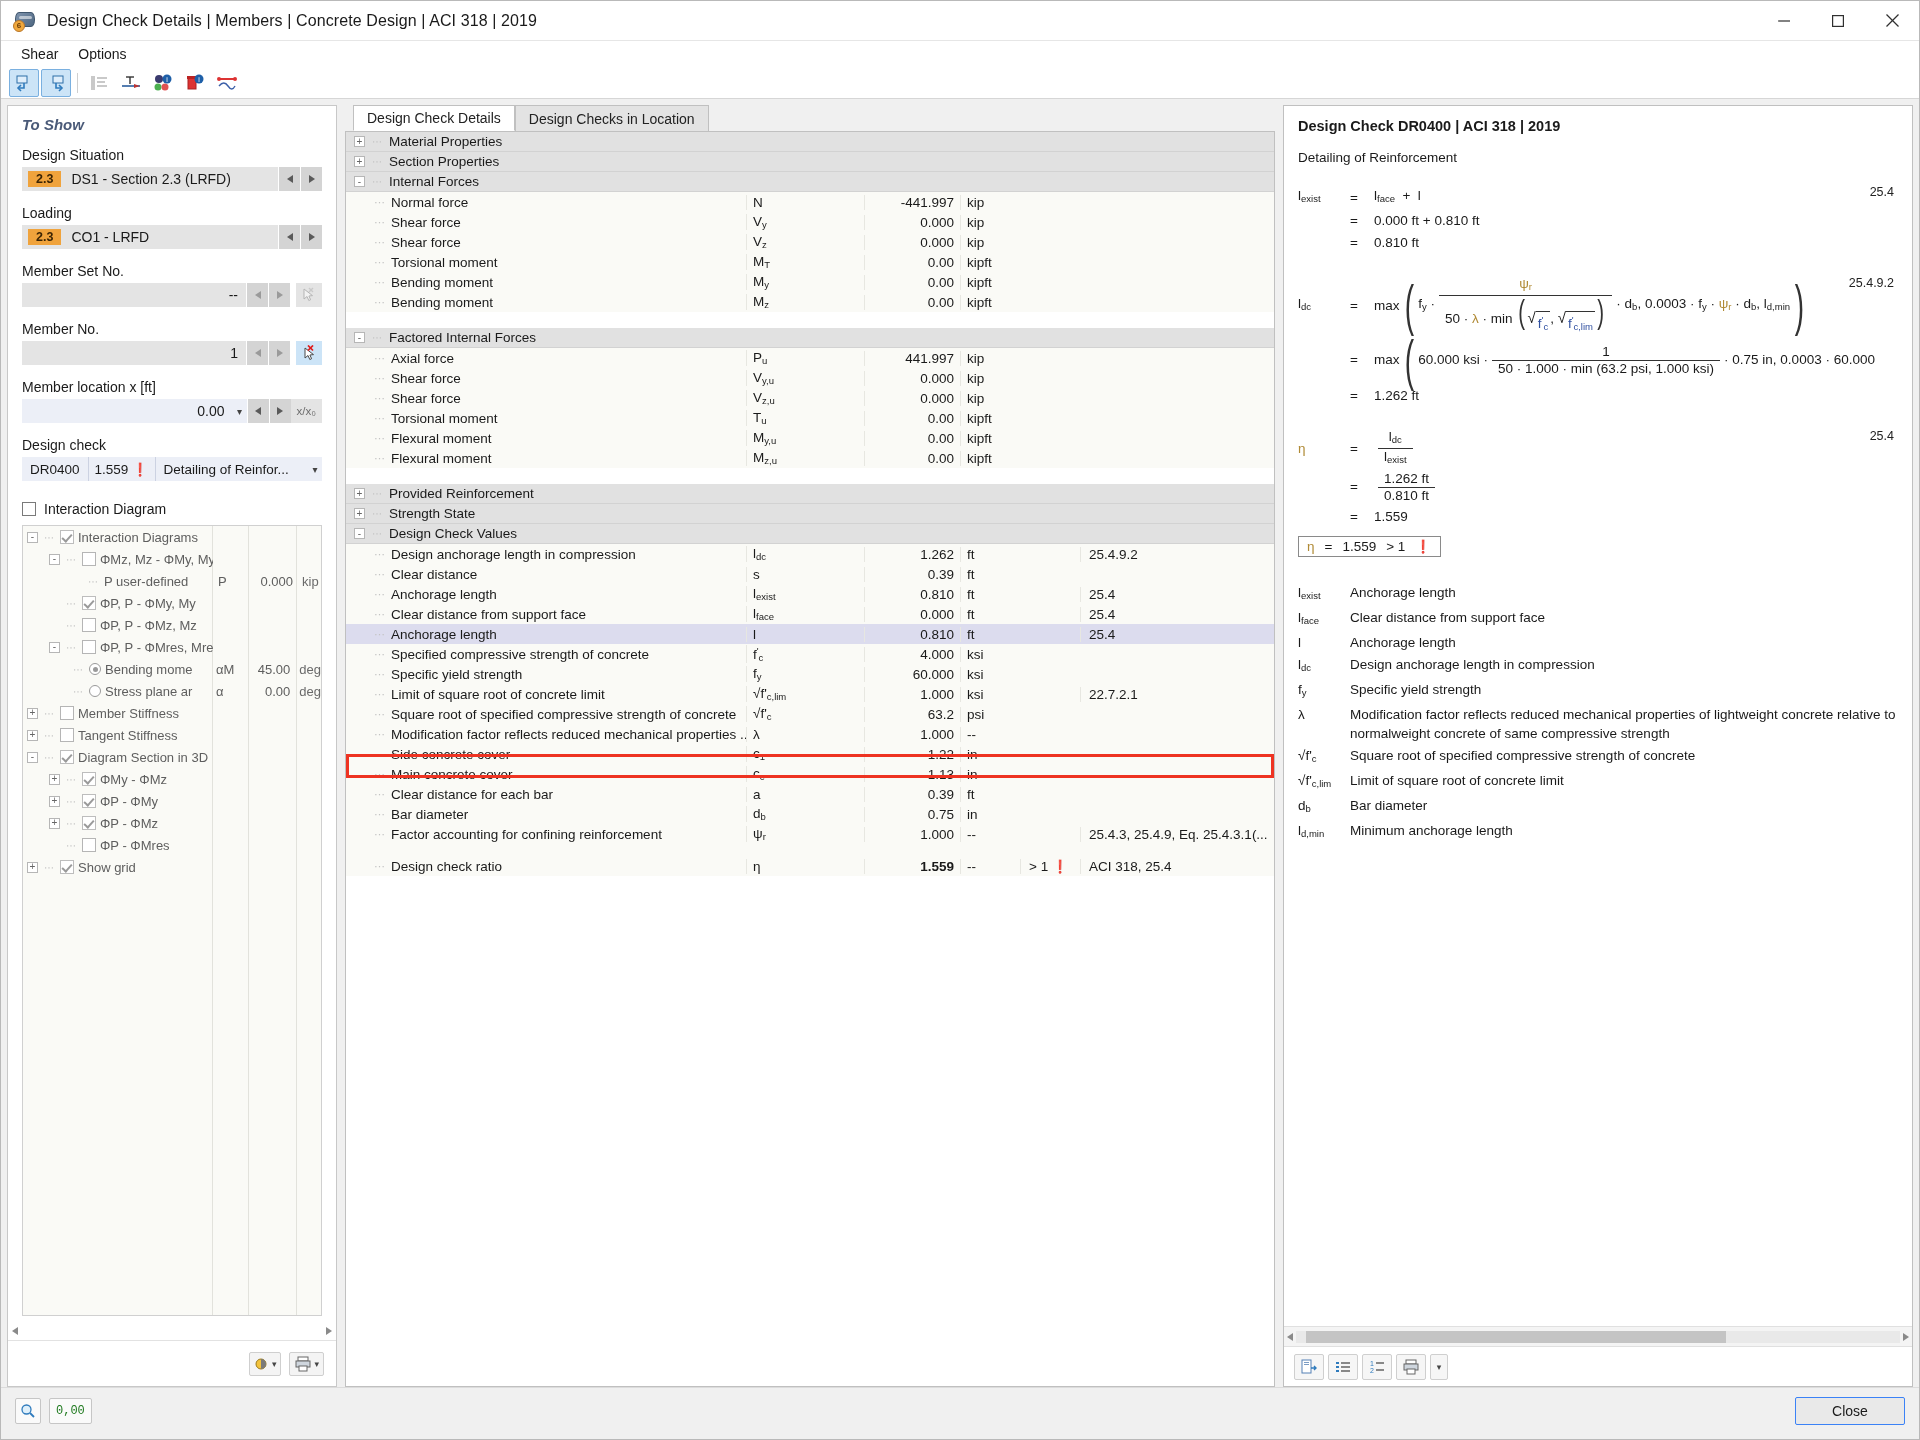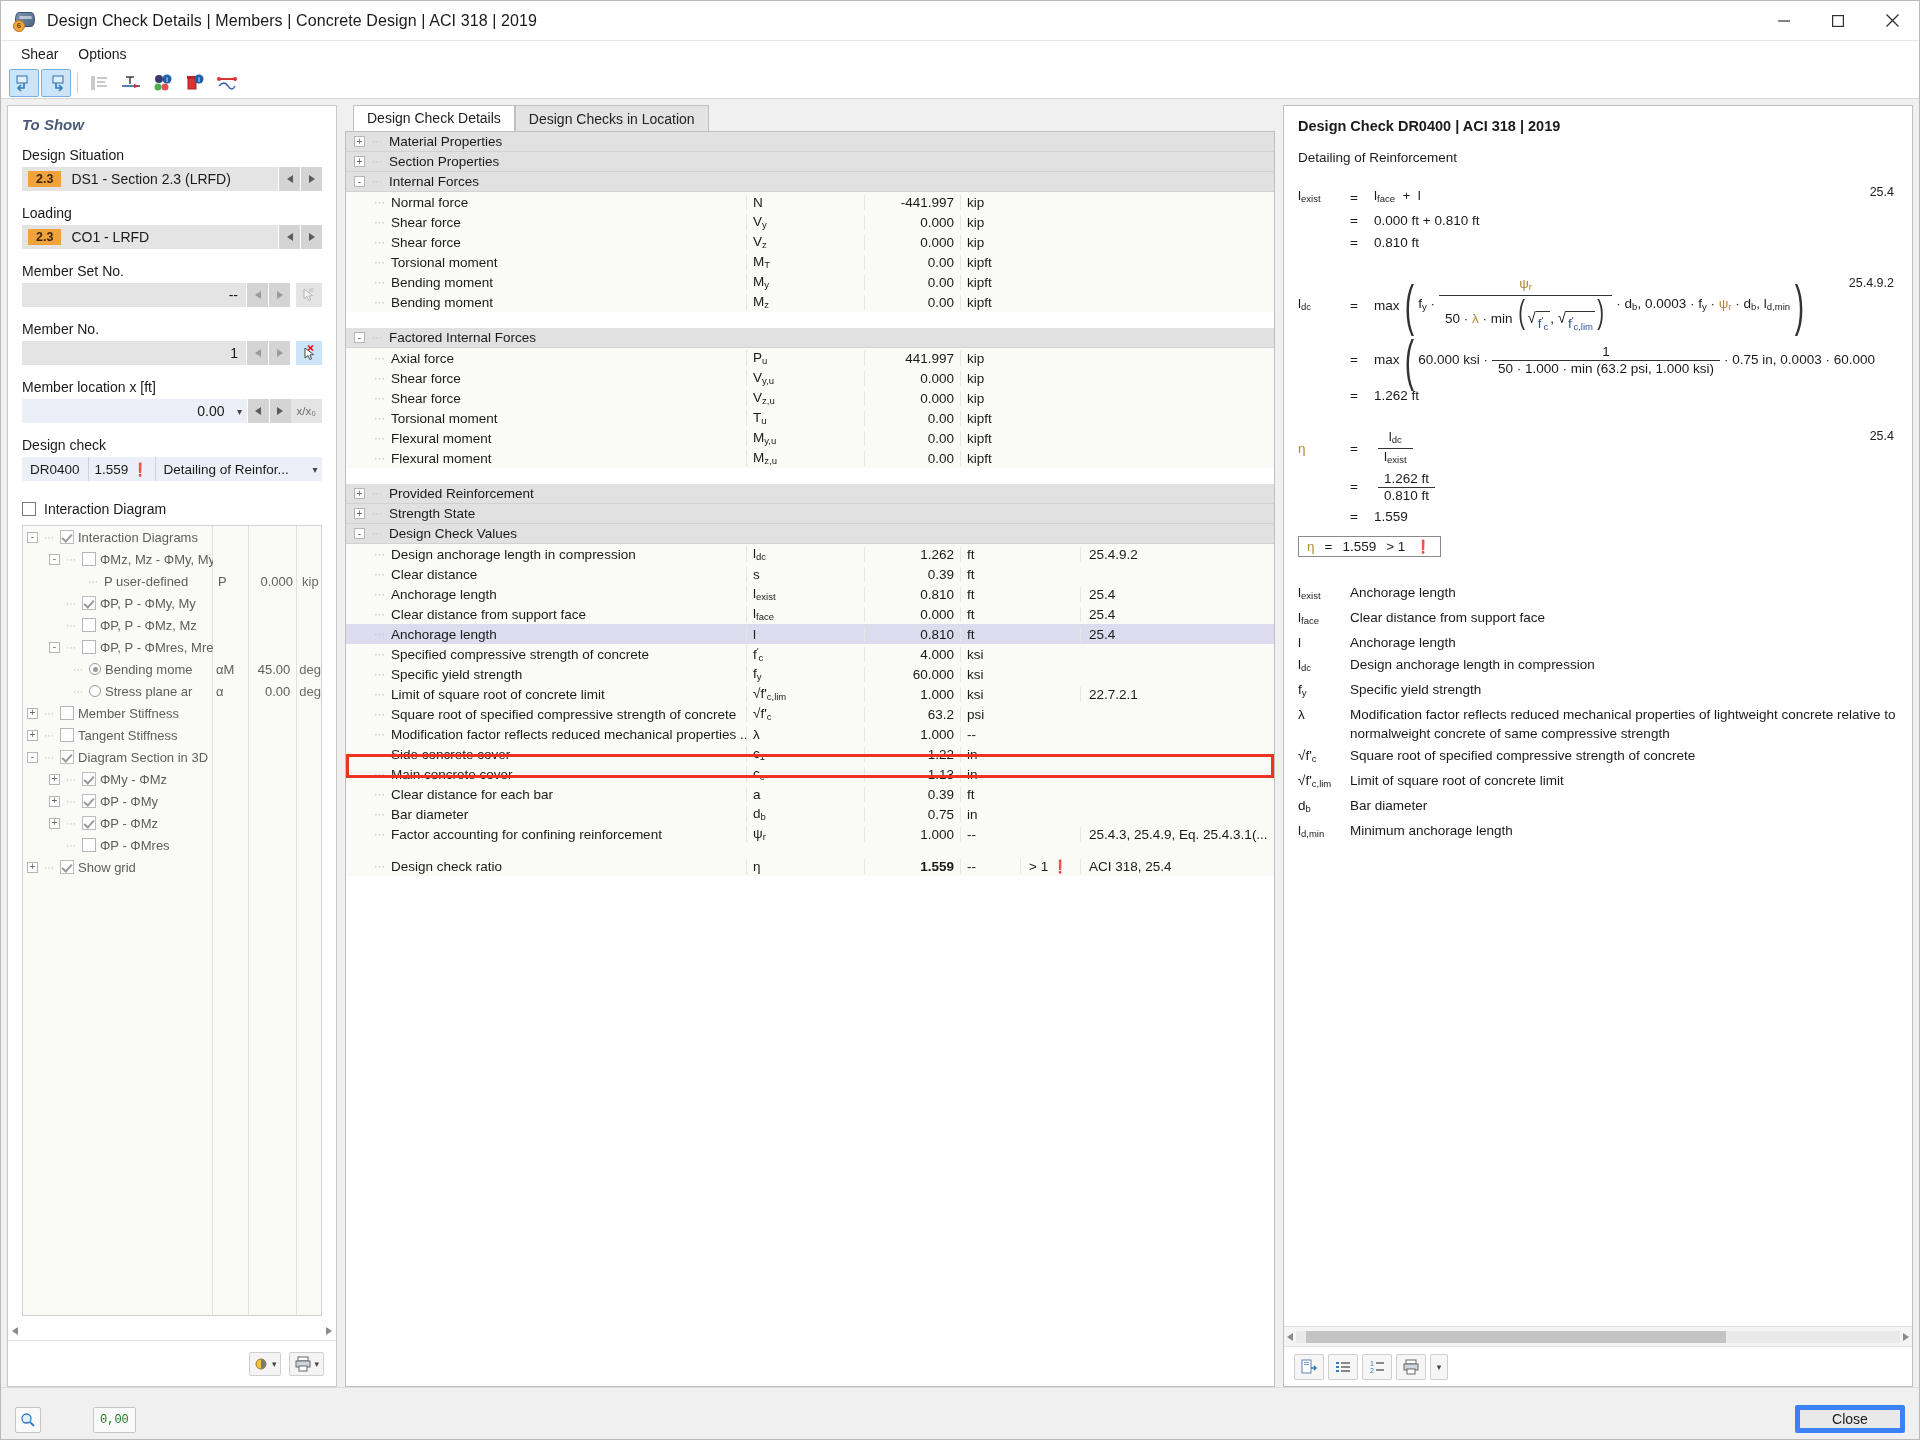--- a/index.html
+++ b/index.html
@@ -146,24 +146,24 @@
   .lrow { display:flex; align-items:flex-start; line-height:19px; margin-bottom:3px; }
   .lsym { width:52px; flex:0 0 auto; }
   .ldesc { flex:1 1 auto; }
   .r-scroll { height:20px; border-top:1px solid #e0e0e0; display:flex; align-items:center; padding:0 3px; background:#f4f4f4; flex:0 0 20px; }
   .hbar { flex:1 1 auto; height:12px; background:#e9e9e9; margin:0 3px; position:relative; }
   .hbar i { position:absolute; left:10px; top:0; bottom:0; width:420px; background:#c4c4c4; }
   .r-foot { height:40px; border-top:1px solid #e0e0e0; display:flex; align-items:center; gap:4px; padding-left:10px; background:#ffffff; flex:0 0 40px; }
   .rfbtn { width:30px; height:26px; border:1px solid #cfcfcf; background:#f6f6f6; display:flex; align-items:center; justify-content:center; border-radius:2px; }
 
   
-  .statusbar { height:46px; background:#f0f0f0; display:flex; align-items:flex-end; padding:0 14px; flex:0 0 46px; border-top:1px solid #dcdcdc;gap:44px; }
+  .statusbar { height:46px; background:#f0f0f0; display:flex; align-items:center; padding:0 14px; flex:0 0 46px; border-top:1px solid #dcdcdc; }
   .sb-ic { width:26px; height:26px; border:1px solid #c6c6c6; background:#fafafa; display:flex; align-items:center; justify-content:center; margin-right:8px; border-radius:2px;}
   .sb-val { height:26px; border:1px solid #c6c6c6; background:#fafafa; display:flex; align-items:center; justify-content:center; padding:0 6px; color:#1f7a1f; font-family:"Liberation Mono", monospace; font-size:12px; border-radius:2px;}
-  .closebtn { margin-left:auto; width:110px; height:28px; border:5px solid #3b82f6; background:#e9e9e9; display:flex; align-items:center; justify-content:center; font-size:14px; border-radius:2px; }
+  .closebtn { margin-left:auto; width:110px; height:28px; border:1px solid #3b82f6; background:#e9e9e9; display:flex; align-items:center; justify-content:center; font-size:14px; border-radius:2px; }
   .bottomline { height:6px; background:#f0f0f0; }
 </style>
 </head>
 <body>
 
 <div class="win">
 
   <div class="titlebar">
     <div class="title-icon">
       <div class="cyl"></div>

